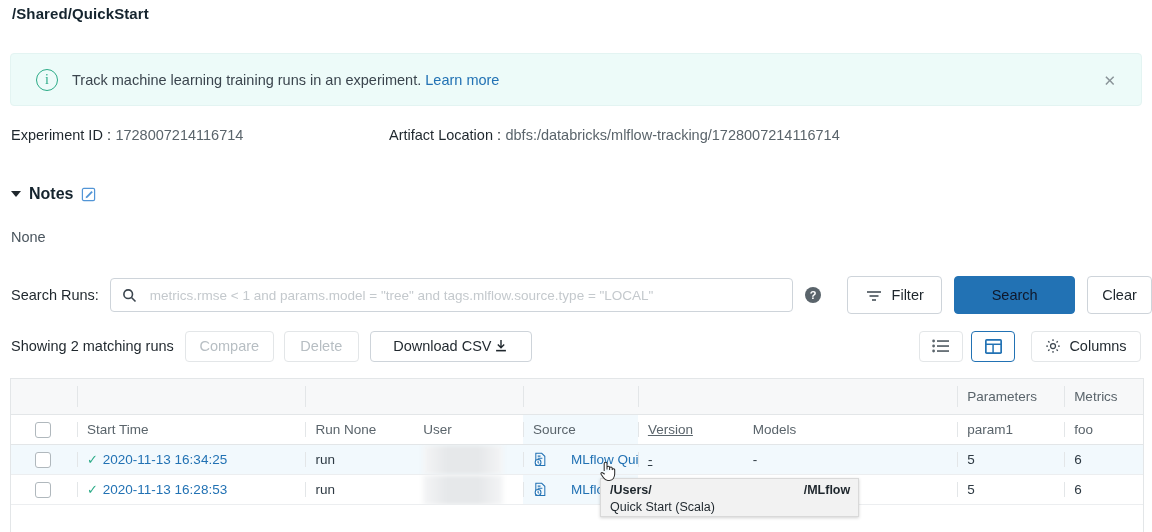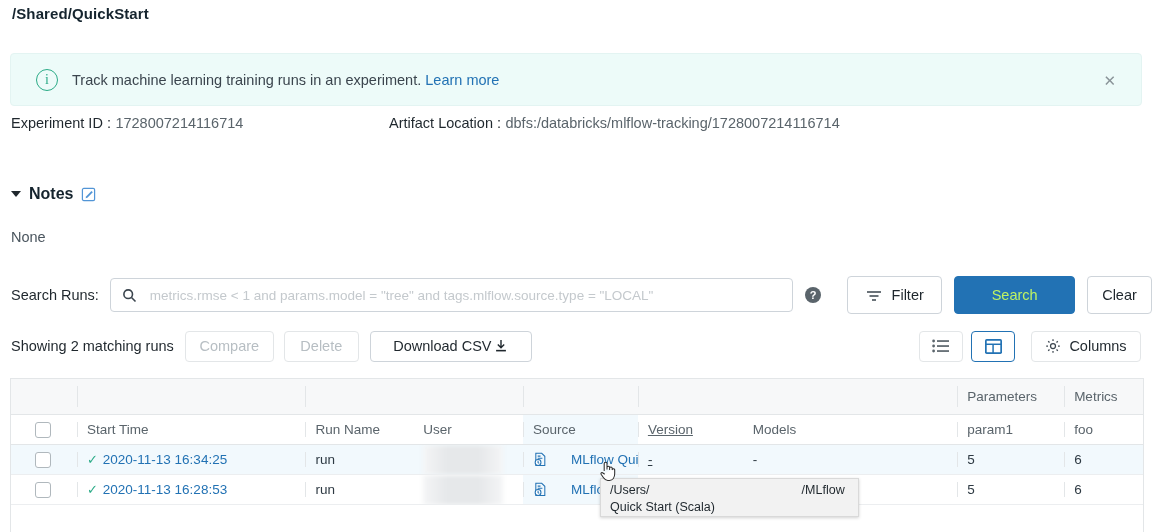--- a/index.html
+++ b/index.html
@@ -45,21 +45,21 @@
   }
   .banner-link { color: #2272b4; text-decoration: none; }
   .banner-close {
     position: absolute; right: 20px; top: 50%;
     transform: translateY(-50%);
     font-size: 15px; color: #8a9499; cursor: pointer;
     line-height: 1; padding: 3px 5px;
   }
 
   
-  .meta-row { position: absolute; left: 0; top: 114px; width: 1152px; height: 22px; }
+  .meta-row { position: absolute; left: 0; top: 126px; width: 1152px; height: 22px; }
   .meta-label { font-size: 14.5px; color: #1f272d; }
   .meta-value { font-size: 14.5px; color: #5a646b; }
   .meta-exp { position: absolute; left: 11px; top: 0; white-space: nowrap; }
   .meta-art { position: absolute; left: 389px; top: 0; white-space: nowrap; }
 
   
   .notes-head {
     position: absolute; left: 11px; top: 185px;
     display: flex; align-items: center; gap: 8px;
   }
@@ -120,21 +120,21 @@
   .btn {
     height: 38px; border: 1px solid #ced4da; border-radius: 4px;
     background: #fff; color: #1f272d;
     font-family: "Liberation Sans", sans-serif; font-size: 14.5px;
     display: inline-flex; align-items: center; justify-content: center;
     cursor: pointer; padding: 0 16px;
   }
   .btn-filter { margin-left: 26px; gap: 10px; width: 96px; }
   .btn-search {
     margin-left: 12px; width: 122px;
-    background: #2272b4; border-color: #2272b4; color: #bef264;
+    background: #2272b4; border-color: #2272b4; color: #0f172a;
   }
   .btn-clear { margin-left: 12px; width: 65px; }
   .filter-icon { width: 16px; height: 12px; color: #3b454e; }
 
   
   .toolbar {
     position: absolute; left: 0; top: 330px;
     width: 1152px; height: 32px;
     display: flex; align-items: center;
   }
@@ -244,21 +244,21 @@
     position: absolute; left: 600px; top: 478px;
     width: 259px; height: 39px;
     background: #f2f2f2;
     border: 1px solid #d9d9d9;
     box-shadow: 0 1px 3px rgba(0,0,0,.18);
     font-size: 12.5px; color: #1f272d;
     padding: 3px 7px 3px 9px;
     line-height: 17px;
     z-index: 40;
   }
-  .tt-line1 { display: flex; }
+  .tt-line1 { display: flex; font-weight: bold; }
   .tt-blank {
     display: inline-block; width: 152px; height: 11px;
   }
 
   
   .cursor {
     position: absolute; left: 598px; top: 459px;
     width: 20px; height: 24px; z-index: 60;
     pointer-events: none;
   }
@@ -383,21 +383,21 @@
       <div class="cell c-mod"></div>
       <div class="cell c-par sep">Parameters</div>
       <div class="cell c-met sep">Metrics</div>
     </div>
 
     <div class="trow colhdr">
       <div class="cell c-chk">
         <span class="chk"></span>
       </div>
       <div class="cell c-start sep">Start Time</div>
-      <div class="cell c-run sep">Run Name</div>
+      <div class="cell c-run sep">Run None</div>
       <div class="cell c-user">User</div>
       <div class="cell c-src sep source-col-hl">Source</div>
       <div class="cell c-ver sep">Version</div>
       <div class="cell c-mod">Models</div>
       <div class="cell c-par sep">param1</div>
       <div class="cell c-met sep">foo</div>
     </div>
 
     <div class="trow datarow hover">
       <div class="cell c-chk">

